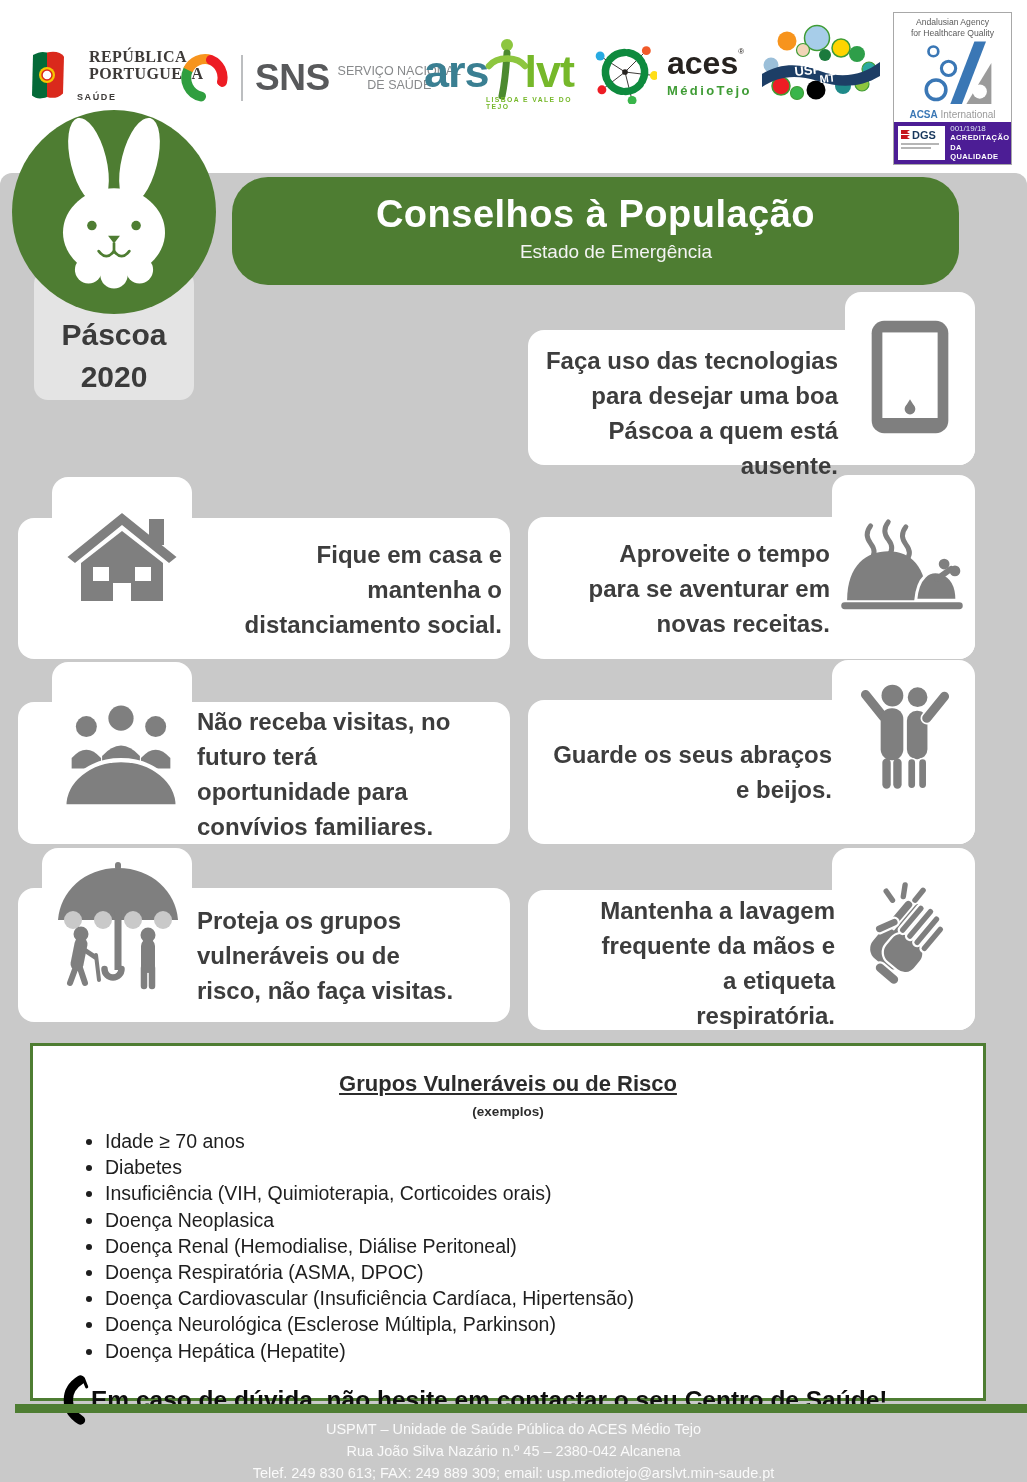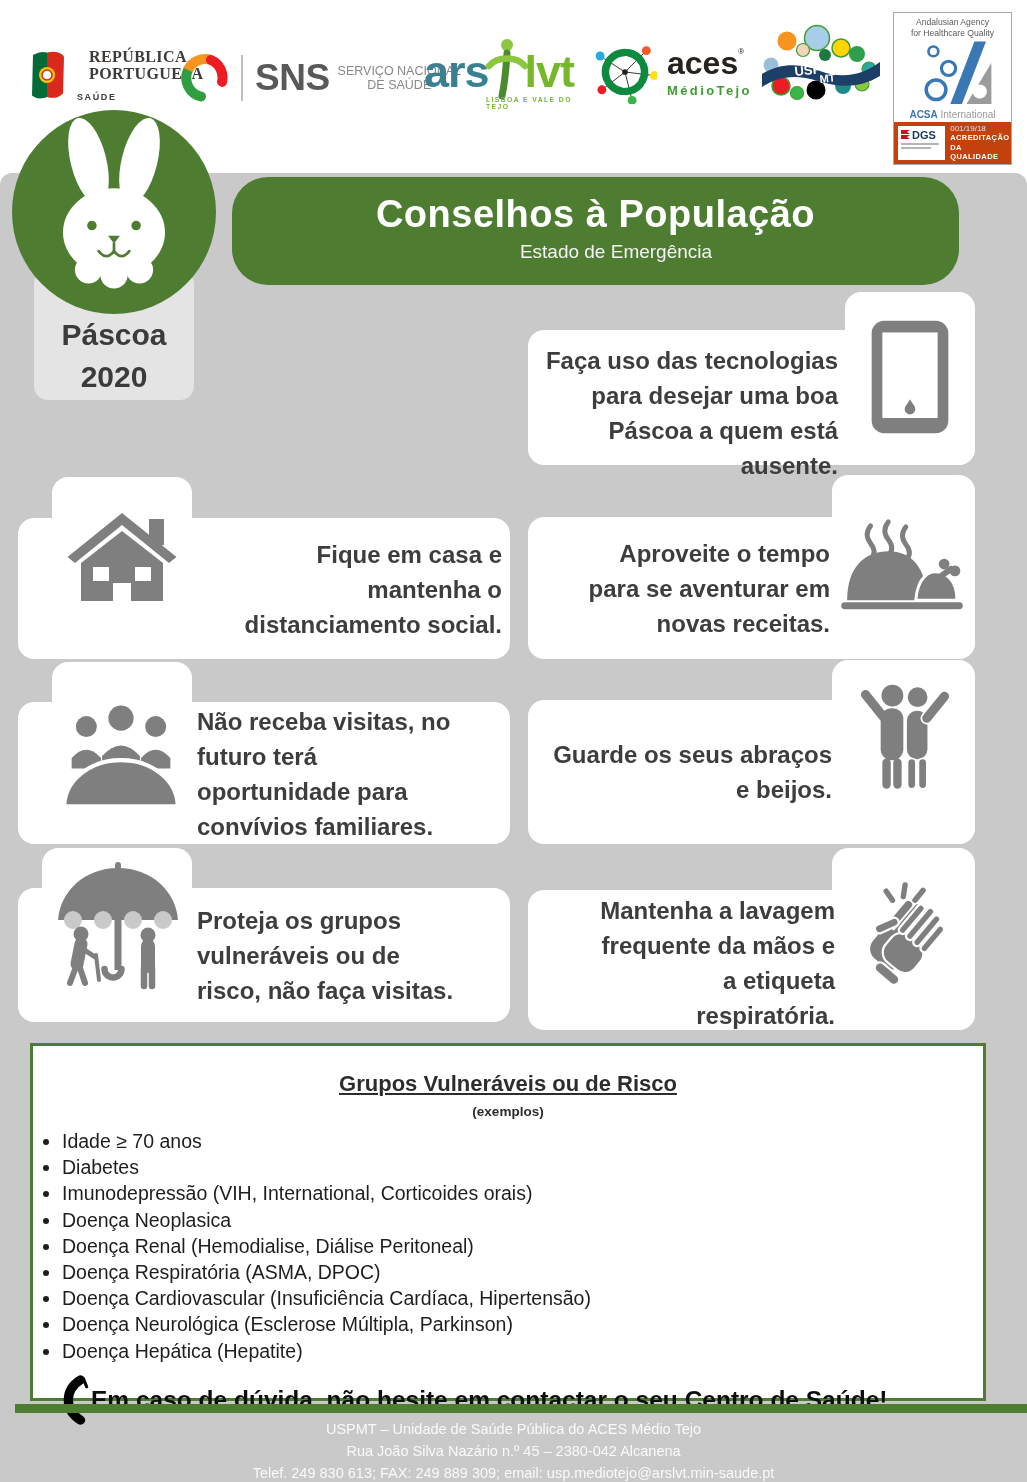--- a/index.html
+++ b/index.html
@@ -25,21 +25,21 @@
   .aces-name { font-size:32px; font-weight:bold; color:#26221f; line-height:32px; }
   .aces-reg { font-size:8px; color:#26221f; vertical-align:top; }
   .aces-sub { font-size:13px; font-weight:bold; color:#3f9c35; letter-spacing:2.4px; margin-top:4px; }
   .usp { left:762px; top:24px; }
 
   .cert { position:absolute; left:893px; top:12px; width:119px; height:153px; background:#fff; border:1px solid #a8a8a8; text-align:center; }
   .cert-title { font-size:8.6px; color:#5a5a5a; line-height:10.5px; margin-top:4px; }
   .cert-sub { font-size:10px; margin-top:1px; }
   .cert-acsa { font-weight:bold; color:#3a77b5; }
   .cert-intl { color:#9a9a9a; }
-  .cert-bottom { position:absolute; left:0; bottom:0; width:100%; height:42px; background:#c2410c; display:flex; align-items:center; }
+  .cert-bottom { position:absolute; left:0; bottom:0; width:100%; height:42px; background:#4c1d95; display:flex; align-items:center; }
   .dgs-card { background:#fff; width:48px; height:34px; margin-left:4px; padding:3px 3px 0 3px; text-align:left; }
   .dgs-row { display:flex; align-items:center; gap:2px; }
   .dgs-name { font-size:11px; font-weight:bold; color:#16365c; }
   .dgs-bar { height:2px; background:#b5b5b5; margin-top:2px; }
   .cert-right { margin-left:5px; text-align:left; }
   .cert-code { font-size:8px; color:#dfe8f2; }
   .cert-accr { font-size:7.5px; font-weight:bold; color:#ffffff; letter-spacing:.4px; line-height:9.5px; }
 
   
   .canvas { position:absolute; left:0; top:173px; width:1027px; height:1309px; background:#c9c9c9; border-radius:12px 12px 0 0; }
@@ -58,21 +58,21 @@
   
   .tile, .panel { position:absolute; background:#ffffff; border-radius:16px; }
   .card-text { position:absolute; font-weight:bold; font-size:24px; line-height:35px; color:#3d3d3d; white-space:pre-line; }
   .ta-r { text-align:right; }
   .icon-abs { position:absolute; }
 
   
   .risk-box { position:absolute; left:30px; top:1043px; width:956px; height:358px; background:#fff; border:3px solid #4e7d32; }
   .risk-title { text-align:center; font-size:22px; font-weight:bold; color:#2c2c2c; text-decoration:underline; margin-top:25px; }
   .risk-sub { text-align:center; font-size:13.5px; font-weight:bold; color:#2c2c2c; margin-top:7px; }
-  .risk-list { margin:9px 0 0 0; padding-left:29px; list-style:disc; }
+  .risk-list { margin:9px 0 0 0; padding-left:72px; list-style:disc; }
   .risk-list li { font-size:19.5px; color:#1e1e1e; line-height:26.2px; }
   .risk-warning { display:flex; align-items:center; gap:2px; margin:10px 0 0 22px; }
   .risk-warning-text { font-size:24.5px; font-weight:bold; color:#0d0d0d; }
 
   
   .green-band { position:absolute; left:15px; top:1404px; width:1012px; height:9px; background:#4e7d32; }
   .footer { position:absolute; left:0; top:1418px; width:1027px; text-align:center; color:#fafafa; font-size:14.5px; line-height:22px; }
 </style>
 </head>
 <body>
@@ -386,21 +386,21 @@
 a etiqueta
 respiratória.</div>
   </div>
 
   <div class="risk-box">
     <div class="risk-title">Grupos Vulneráveis ou de Risco</div>
     <div class="risk-sub">(exemplos)</div>
     <ul class="risk-list">
       <li>Idade ≥ 70 anos</li>
       <li>Diabetes</li>
-      <li>Imunodepressão (VIH, International, Corticoides orais)</li>
+      <li>Insuficiência (VIH, Quimioterapia, Corticoides orais)</li>
       <li>Doença Neoplasica</li>
       <li>Doença Renal (Hemodialise, Diálise Peritoneal)</li>
       <li>Doença Respiratória (ASMA, DPOC)</li>
       <li>Doença Cardiovascular (Insuficiência Cardíaca, Hipertensão)</li>
       <li>Doença Neurológica (Esclerose Múltipla, Parkinson)</li>
       <li>Doença Hepática (Hepatite)</li>
     </ul>
     <div class="risk-warning">
       <svg width="34" height="52" viewBox="0 0 44 62">
         <path d="M33,5 C12,18 12,44 33,57" stroke="#000000" stroke-width="12" fill="none" stroke-linecap="round"></path>

